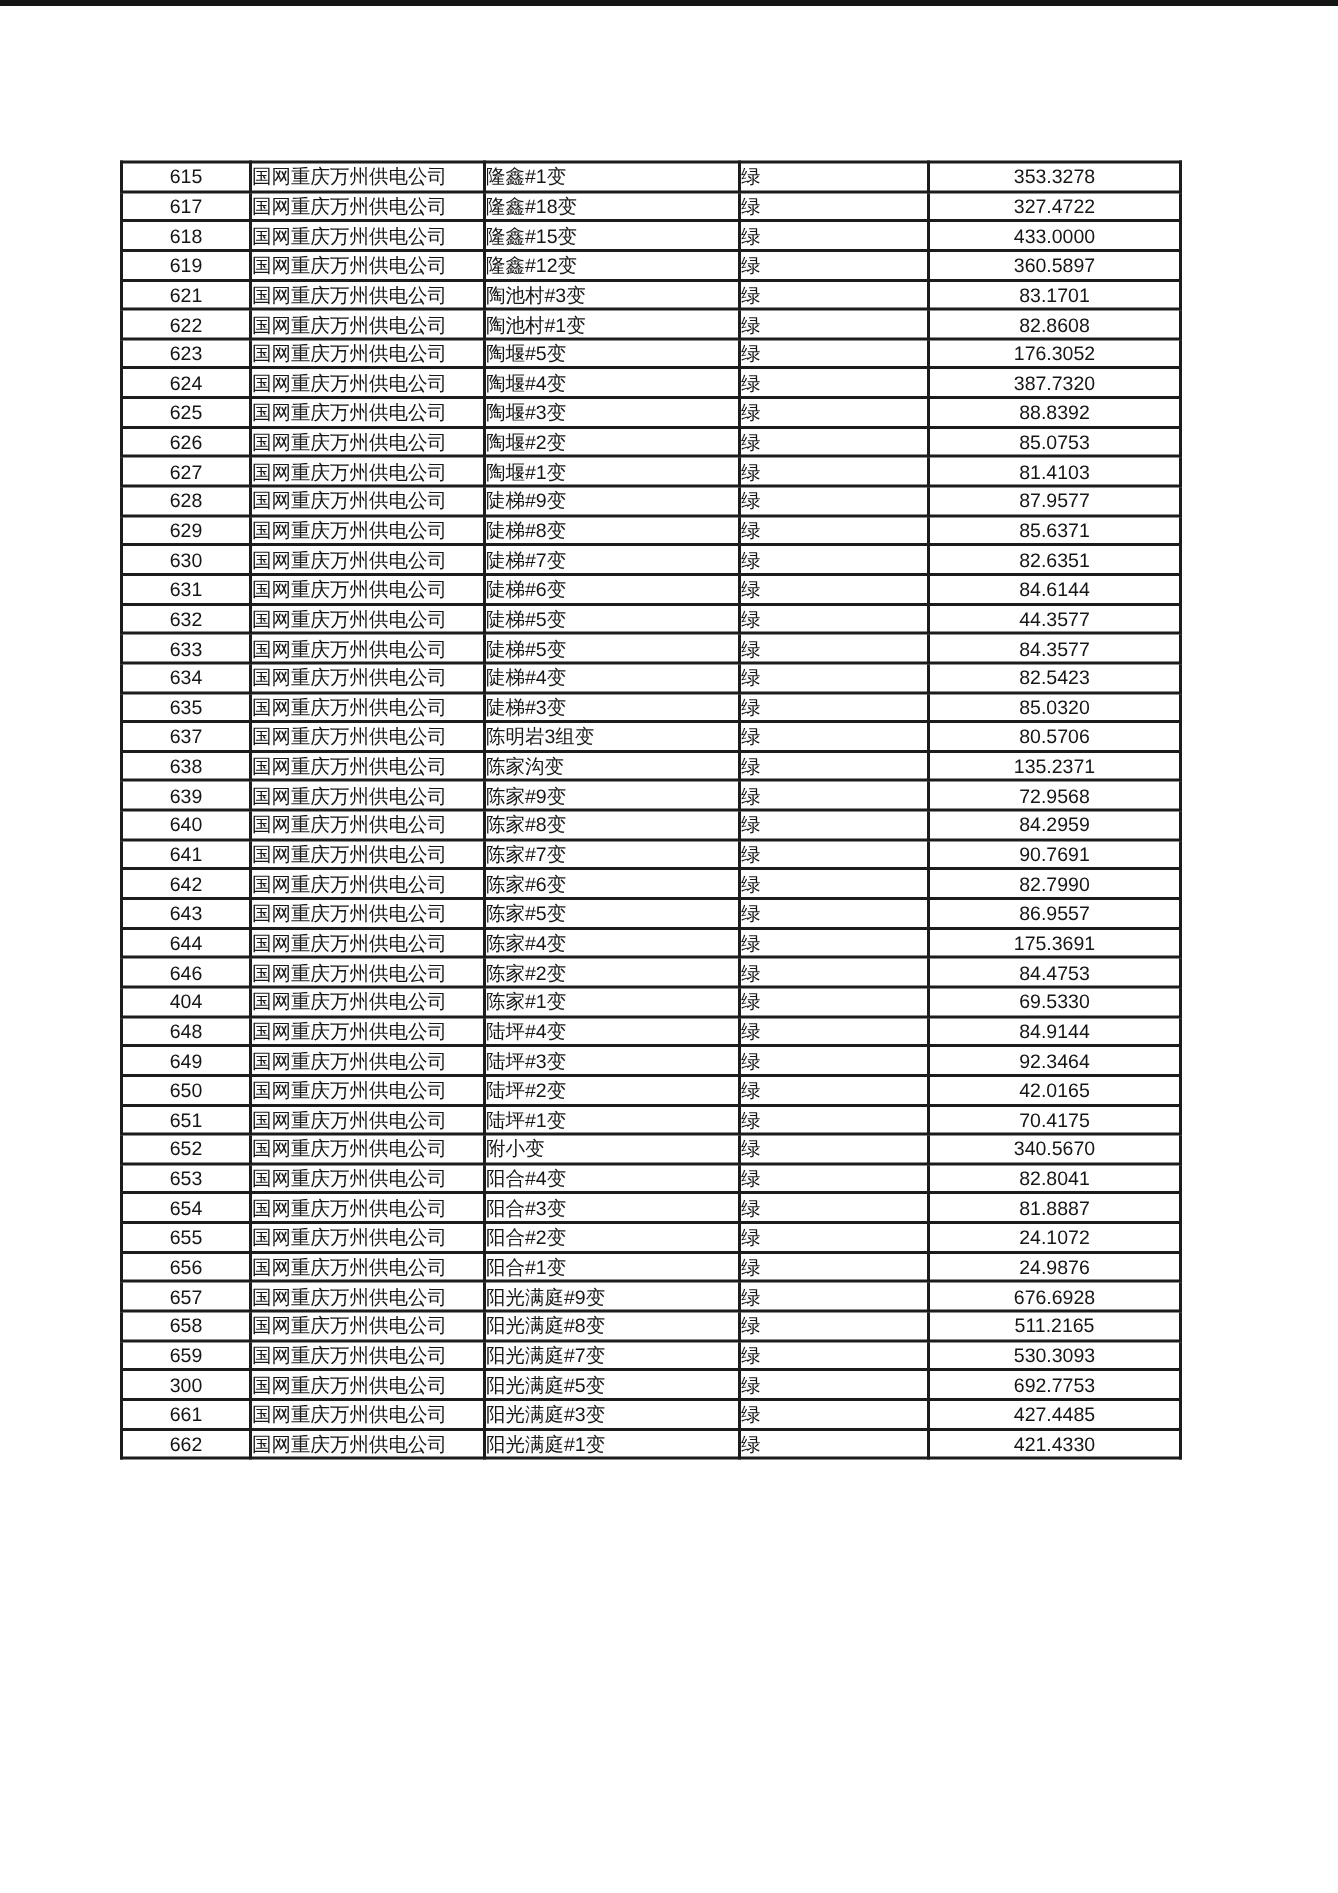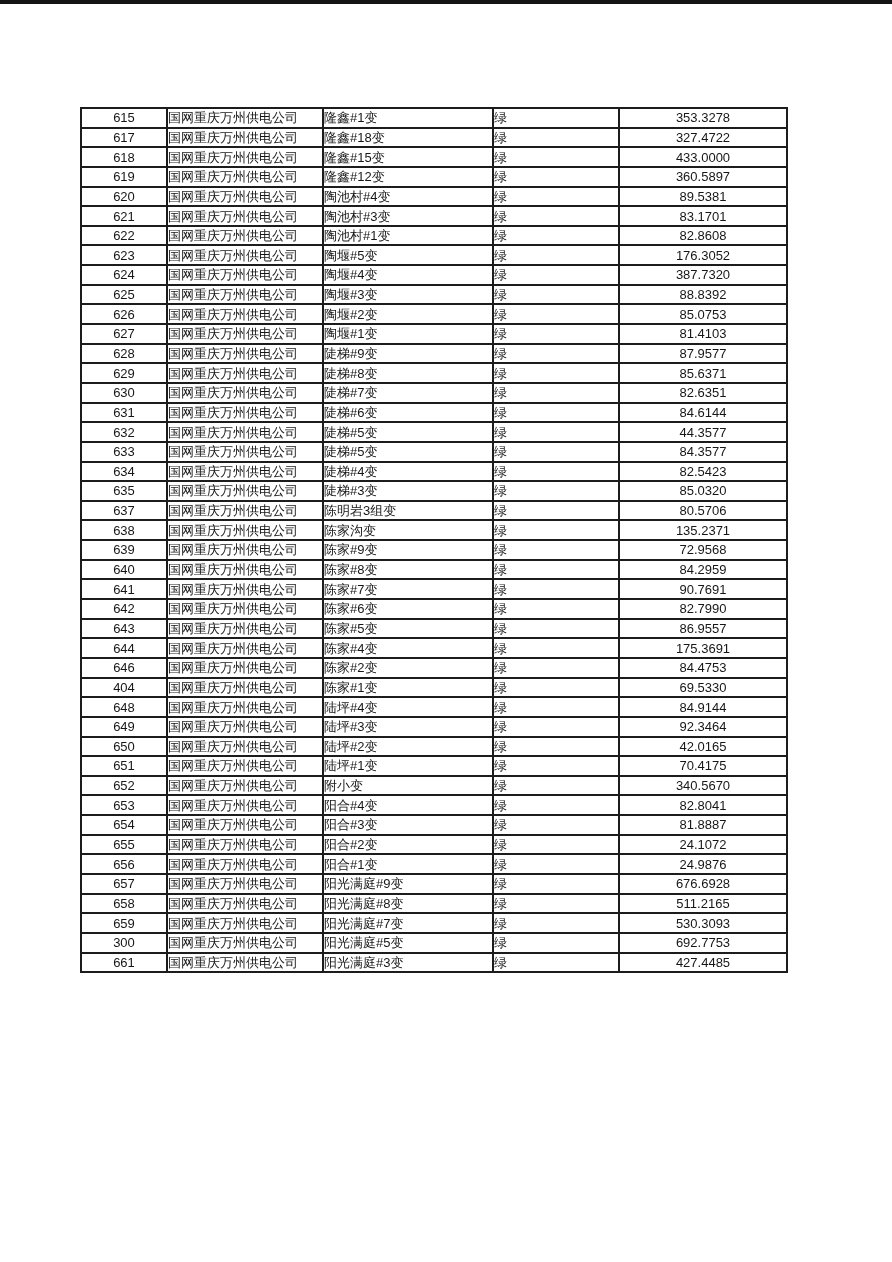--- a/index.html
+++ b/index.html
@@ -79,27 +79,20 @@
           <td class="align-center">433.0000</td>
         </tr>
         <tr>
           <td class="align-center">619</td>
           <td class="align-left">国网重庆万州供电公司</td>
           <td class="align-left">隆鑫#12变</td>
           <td class="align-left">绿</td>
           <td class="align-center">360.5897</td>
         </tr>
         <tr>
-          <td class="align-center">620</td>
-          <td class="align-left">国网重庆万州供电公司</td>
-          <td class="align-left">陶池村#4变</td>
-          <td class="align-left">绿</td>
-          <td class="align-center">89.5381</td>
-        </tr>
-        <tr>
           <td class="align-center">621</td>
           <td class="align-left">国网重庆万州供电公司</td>
           <td class="align-left">陶池村#3变</td>
           <td class="align-left">绿</td>
           <td class="align-center">83.1701</td>
         </tr>
         <tr>
           <td class="align-center">622</td>
           <td class="align-left">国网重庆万州供电公司</td>
           <td class="align-left">陶池村#1变</td>
@@ -357,16 +350,23 @@
           <td class="align-left">阳光满庭#5变</td>
           <td class="align-left">绿</td>
           <td class="align-center">692.7753</td>
         </tr>
         <tr>
           <td class="align-center">661</td>
           <td class="align-left">国网重庆万州供电公司</td>
           <td class="align-left">阳光满庭#3变</td>
           <td class="align-left">绿</td>
           <td class="align-center">427.4485</td>
+        </tr>
+        <tr>
+          <td class="align-center">662</td>
+          <td class="align-left">国网重庆万州供电公司</td>
+          <td class="align-left">阳光满庭#1变</td>
+          <td class="align-left">绿</td>
+          <td class="align-center">421.4330</td>
         </tr>
       </tbody>
   </table>
 </div>
 
 </body></html>

